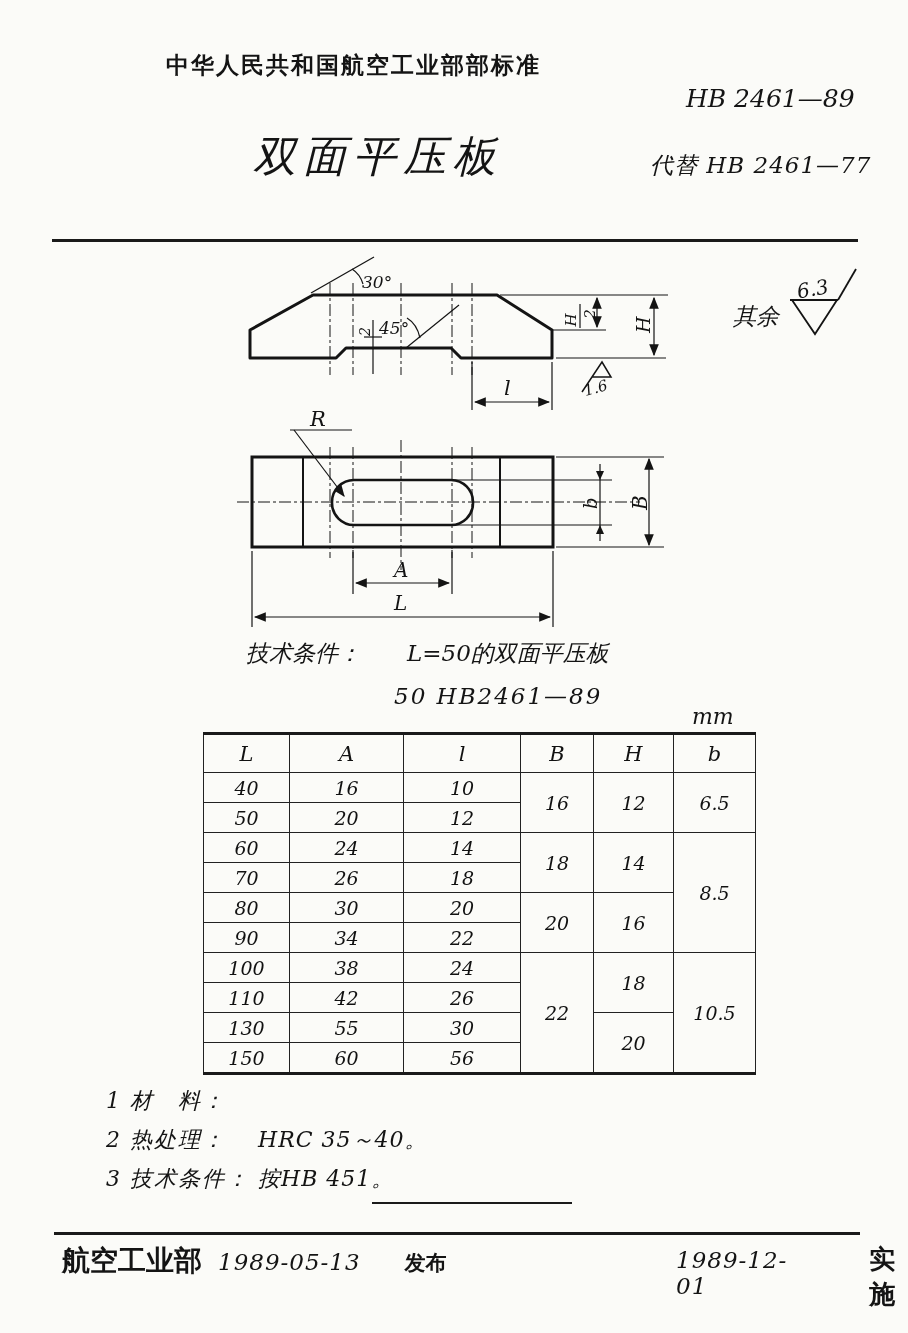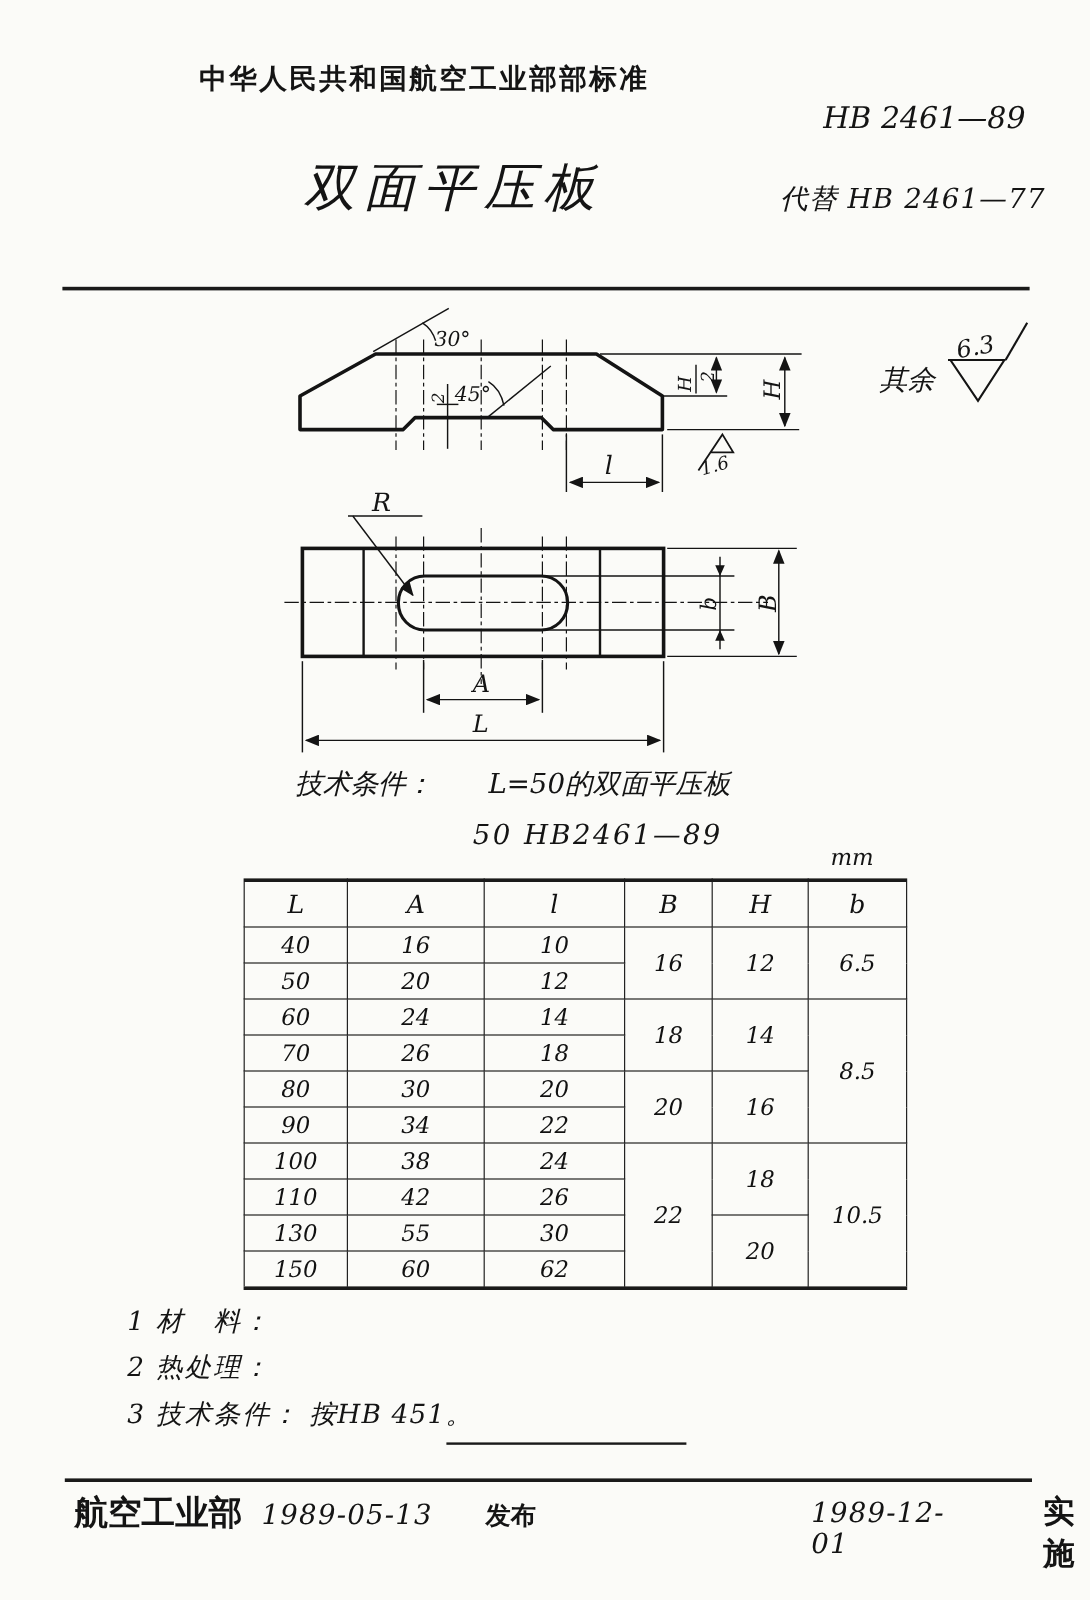--- a/index.html
+++ b/index.html
@@ -19,21 +19,21 @@
 
   .std-org{left:166px;top:50px;font-size:23px;letter-spacing:2px;}
   .std-num{left:686px;top:84px;font-size:25px;}
   .doc-title{left:253px;top:128px;font-size:43px;letter-spacing:7px;}
   .replaces{left:650px;top:150px;font-size:23px;letter-spacing:1px;}
   .rule-top{left:52px;top:239px;width:806px;height:3px;background:#1a1a1a;}
 
   .mark-line1{left:246px;top:638px;font-size:23px;}
   .mark-line1 .gap{display:inline-block;width:46px;}
   .mark-line2{left:394px;top:683px;font-size:23px;letter-spacing:2px;}
-  .mm-label{left:692px;top:704px;font-size:19px;}
+  .mm-label{left:692px;top:704px;font-size:22px;}
 
   table.spec{
     position:absolute;left:203px;top:732px;
     border-collapse:collapse;table-layout:fixed;
     width:552px;
   }
   table.spec{border-top:3px solid #1a1a1a;border-bottom:3px solid #1a1a1a;}
   table.spec td,table.spec th{
     border:1.4px solid #222;
     text-align:center;vertical-align:middle;
@@ -260,33 +260,34 @@
   </tr>
   <tr>
     <td>130</td>
     <td>55</td>
     <td>30</td>
     <td rowspan="2">20</td>
   </tr>
   <tr>
     <td>150</td>
     <td>60</td>
-    <td>62</td>
+    <td>56</td>
   </tr>
 </tbody>
   </table>
 
 <div class="abs notes">
   <div class="note-line">
     <span class="note-num">1</span>
     <span class="note-label">材　料：</span>
   </div>
   <div class="note-line">
     <span class="note-num">2</span>
     <span class="note-label">热处理：</span>
+    <span class="note-text">HRC 35～40。</span>
   </div>
   <div class="note-line">
     <span class="note-num">3</span>
     <span class="note-label">技术条件：</span>
     <span class="note-text">按HB 451。</span>
   </div>
 </div>
 
 <div class="abs rule-short"></div>
 <div class="abs rule-footer"></div>

